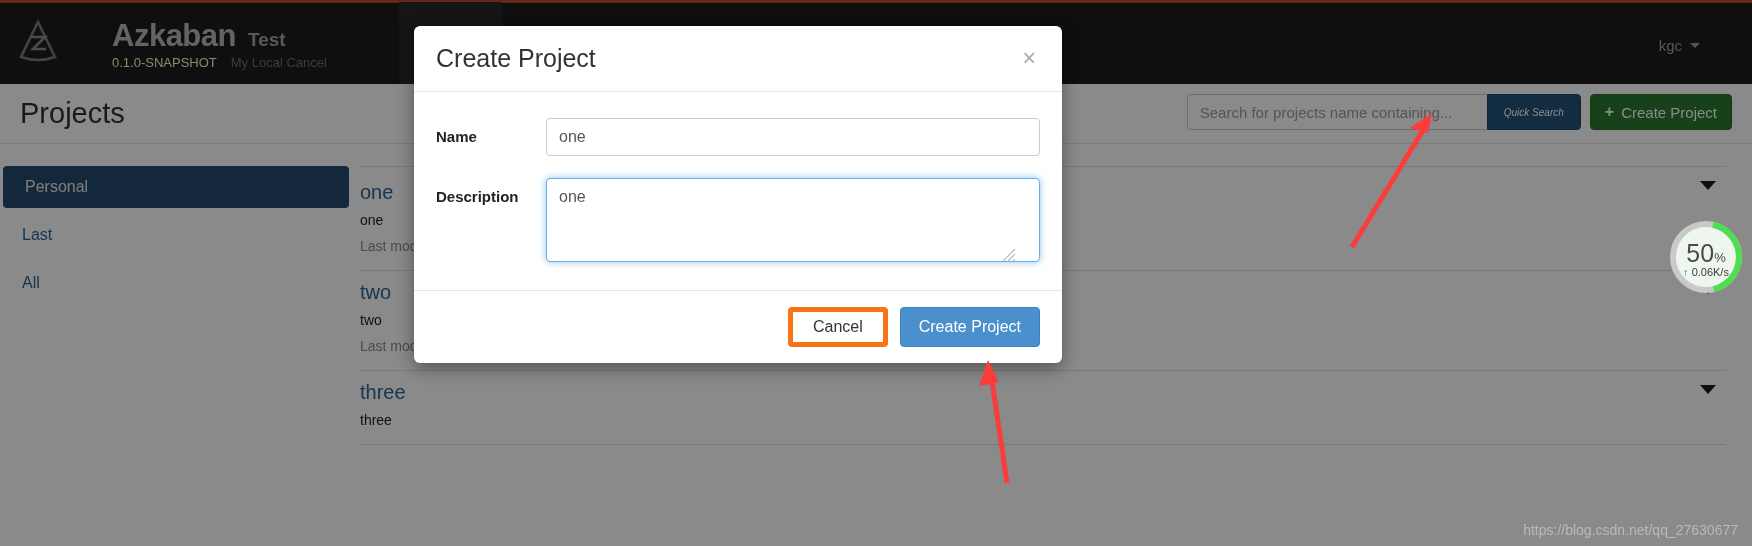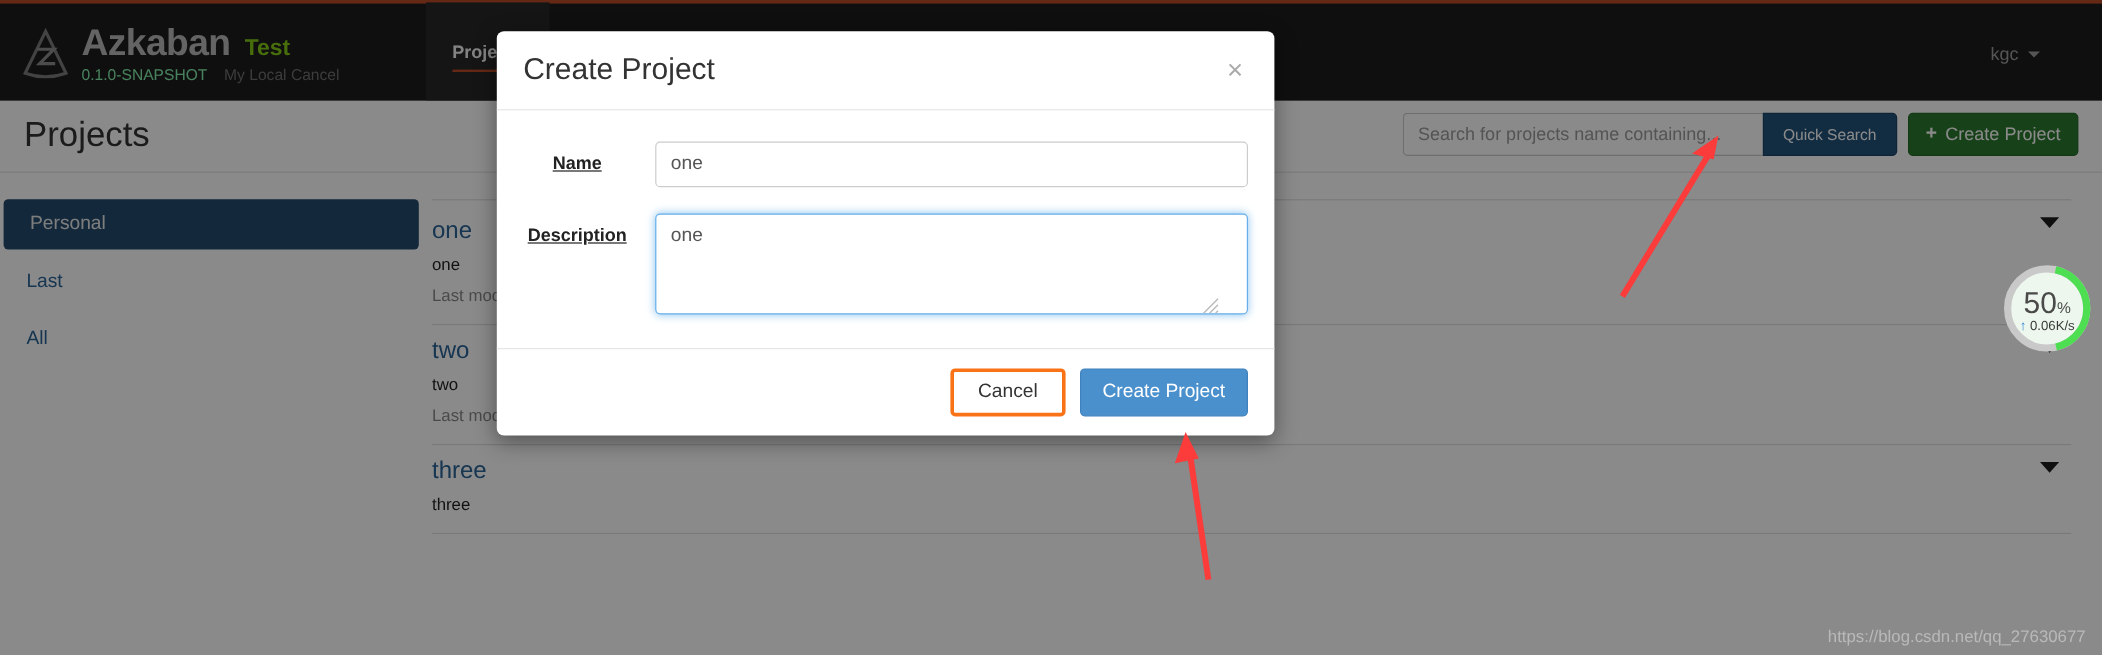--- a/index.html
+++ b/index.html
@@ -13,30 +13,30 @@
   #app { position: relative; width: 1752px; height: 546px; }
 
   
   .navbar {
     position: absolute; top: 0; left: 0;
     width: 1752px; height: 84px;
     background: #1c1c1c;
     border-top: 3px solid #b94a28;
     display: flex; align-items: center;
   }
-  .brand { display: flex; align-items: flex-end; padding-left: 18px; }
+  .brand { display: flex; align-items: center; padding-left: 18px; gap: 44px; }
   .logo-wrap { width: 40px; height: 44px; margin-right: 10px; position: relative; top: -3px; }
   .brand-texts { position: relative; }
   .brand-line1 { display: flex; align-items: baseline; }
   .brand-name {
     font-size: 31px; font-weight: bold; color: #b9b9b9; letter-spacing: -0.5px;
   }
-  .brand-env { font-size: 19px; font-weight: bold; color: #84cc16; margin-left: 12px; }
+  .brand-env { font-size: 19px; font-weight: bold; color: #a3a3a3; margin-left: 12px; }
   .brand-line2 { display: flex; align-items: baseline; margin-top: 1px; }
-  .brand-version { font-size: 13px; color: #86efac; }
+  .brand-version { font-size: 13px; color: #fef9c3; }
   .brand-label { font-size: 13px; color: #6f6f6f; margin-left: 14px; }
 
   .nav-links { display: flex; align-items: stretch; height: 84px; margin-left: 72px; }
   .nav-item {
     display: flex; align-items: center; padding: 0 22px;
     color: #9d9d9d; font-size: 15px; text-decoration: none;
     position: relative;
   }
   .nav-item.active { color: #f2f2f2; background: #272727; font-weight: bold; }
   .nav-item.active::after {
@@ -64,22 +64,22 @@
 
   .toolbar { position: absolute; right: 20px; top: 10px; display: flex; align-items: stretch; height: 36px; }
   .search-input {
     width: 300px; height: 36px; border: 1px solid #ccc; border-right: none;
     border-radius: 4px 0 0 4px; padding: 0 12px; font-size: 15px; color: #404040;
     outline: none; background: #fff;
   }
   .search-input::placeholder { color: #9b9b9b; }
   .btn-quick-search {
     height: 36px; background: #22527b; color: #fff; border: 1px solid #1c4466;
-    border-radius: 0 4px 4px 0; padding: 0 16px; font-size: 13px; cursor: pointer;
-    display: flex; align-items: center;
+    border-radius: 0 4px 4px 0; padding: 0 16px; font-size: 10px; cursor: pointer;
+    display: flex; align-items: center; font-style: italic;
   }
   .btn-create-green {
     height: 36px; background: #2c7a2f; color: #fff; border: 1px solid #256a28;
     border-radius: 4px; padding: 0 14px; font-size: 15px; cursor: pointer;
     margin-left: 9px; display: flex; align-items: center; gap: 7px;
   }
   .plus-icon { font-size: 16px; font-weight: bold; line-height: 1; }
 
   .content-row { display: flex; justify-content: flex-end; }
   .sidebar { width: 352px; padding: 22px 0 0 0; }
@@ -123,43 +123,43 @@
   }
   .modal-title { font-size: 25px; color: #333; font-weight: normal; }
   .modal-close {
     position: absolute; right: 20px; top: 20px; font-size: 23px;
     color: #aaa; cursor: pointer; line-height: 1; background: none; border: none;
   }
   .modal-body { padding: 26px 22px 24px 22px; }
   .form-row { display: flex; align-items: flex-start; margin-bottom: 22px; }
   .form-row:last-child { margin-bottom: 4px; }
   .form-label {
-    width: 110px; text-align: center; padding-right: 20px; padding-top: 10px;
-    font-size: 15px; font-weight: bold; color: #222; text-decoration: underline;
+    width: 110px; text-align: left; padding-right: 20px; padding-top: 10px;
+    font-size: 15px; font-weight: bold; color: #222;
   }
   .form-control {
     flex: 1; border: 1px solid #ccc; border-radius: 4px;
     padding: 9px 12px; font-size: 16px; color: #555;
     font-family: "Liberation Sans", sans-serif; outline: none; background: #fff;
   }
   textarea.form-control {
     height: 84px; resize: none; border-color: #66afe9;
     box-shadow: 0 0 7px rgba(102,175,233,0.75);
   }
   .resize-grip {
     position: absolute; right: 24px; bottom: 0px; width: 14px; height: 14px;
     pointer-events: none;
   }
   .desc-wrap { position: relative; flex: 1; display: flex; }
   .modal-footer {
     border-top: 1px solid #e5e5e5; padding: 16px 22px;
     display: flex; justify-content: flex-end; gap: 12px;
   }
   .btn-cancel {
-    background: #fff; border: 3px solid #f97316; border-radius: 4px;
+    background: #fff; border: 5px solid #f97316; border-radius: 4px;
     padding: 0 20px; font-size: 16px; color: #333; cursor: pointer;
     font-family: "Liberation Sans", sans-serif;
   }
   .btn-primary {
     background: #4a90cd; border: 1px solid #3f82bd; border-radius: 4px;
     padding: 10px 18px; font-size: 16px; color: #fff; cursor: pointer;
     font-family: "Liberation Sans", sans-serif;
   }
 
   

